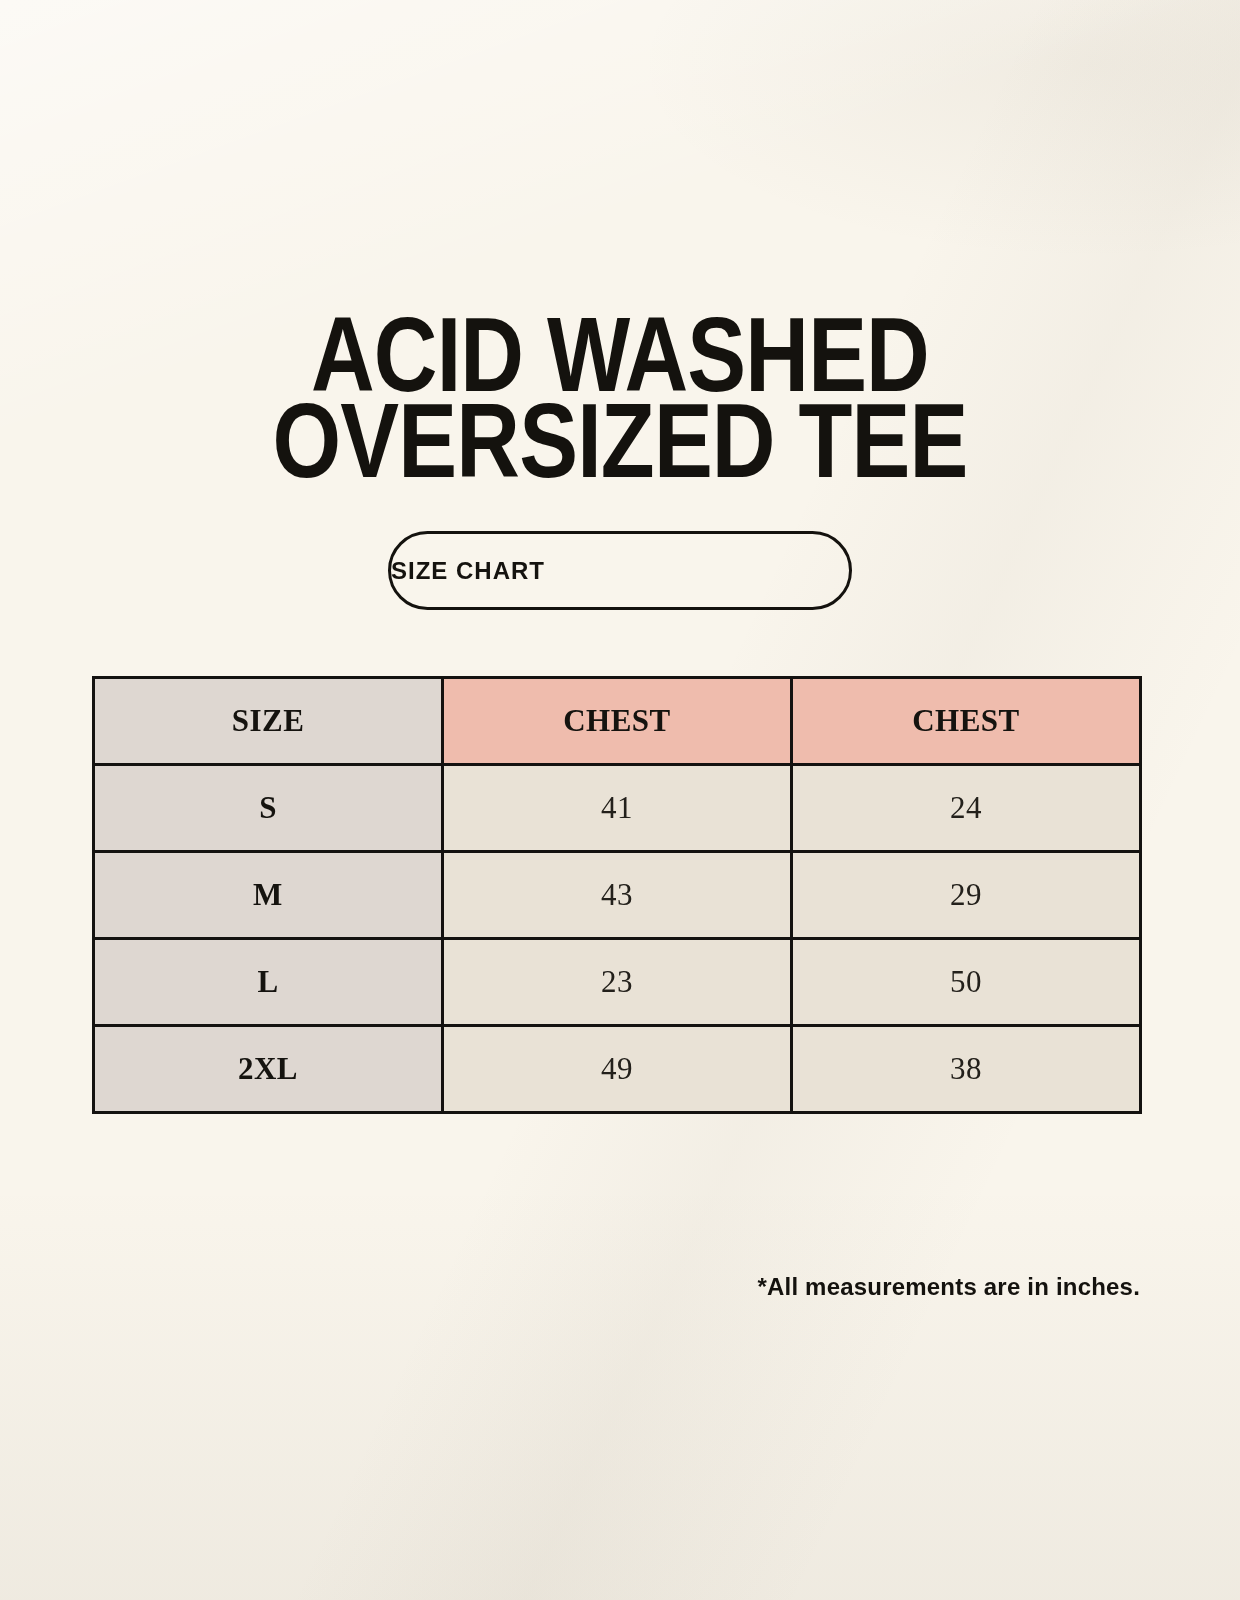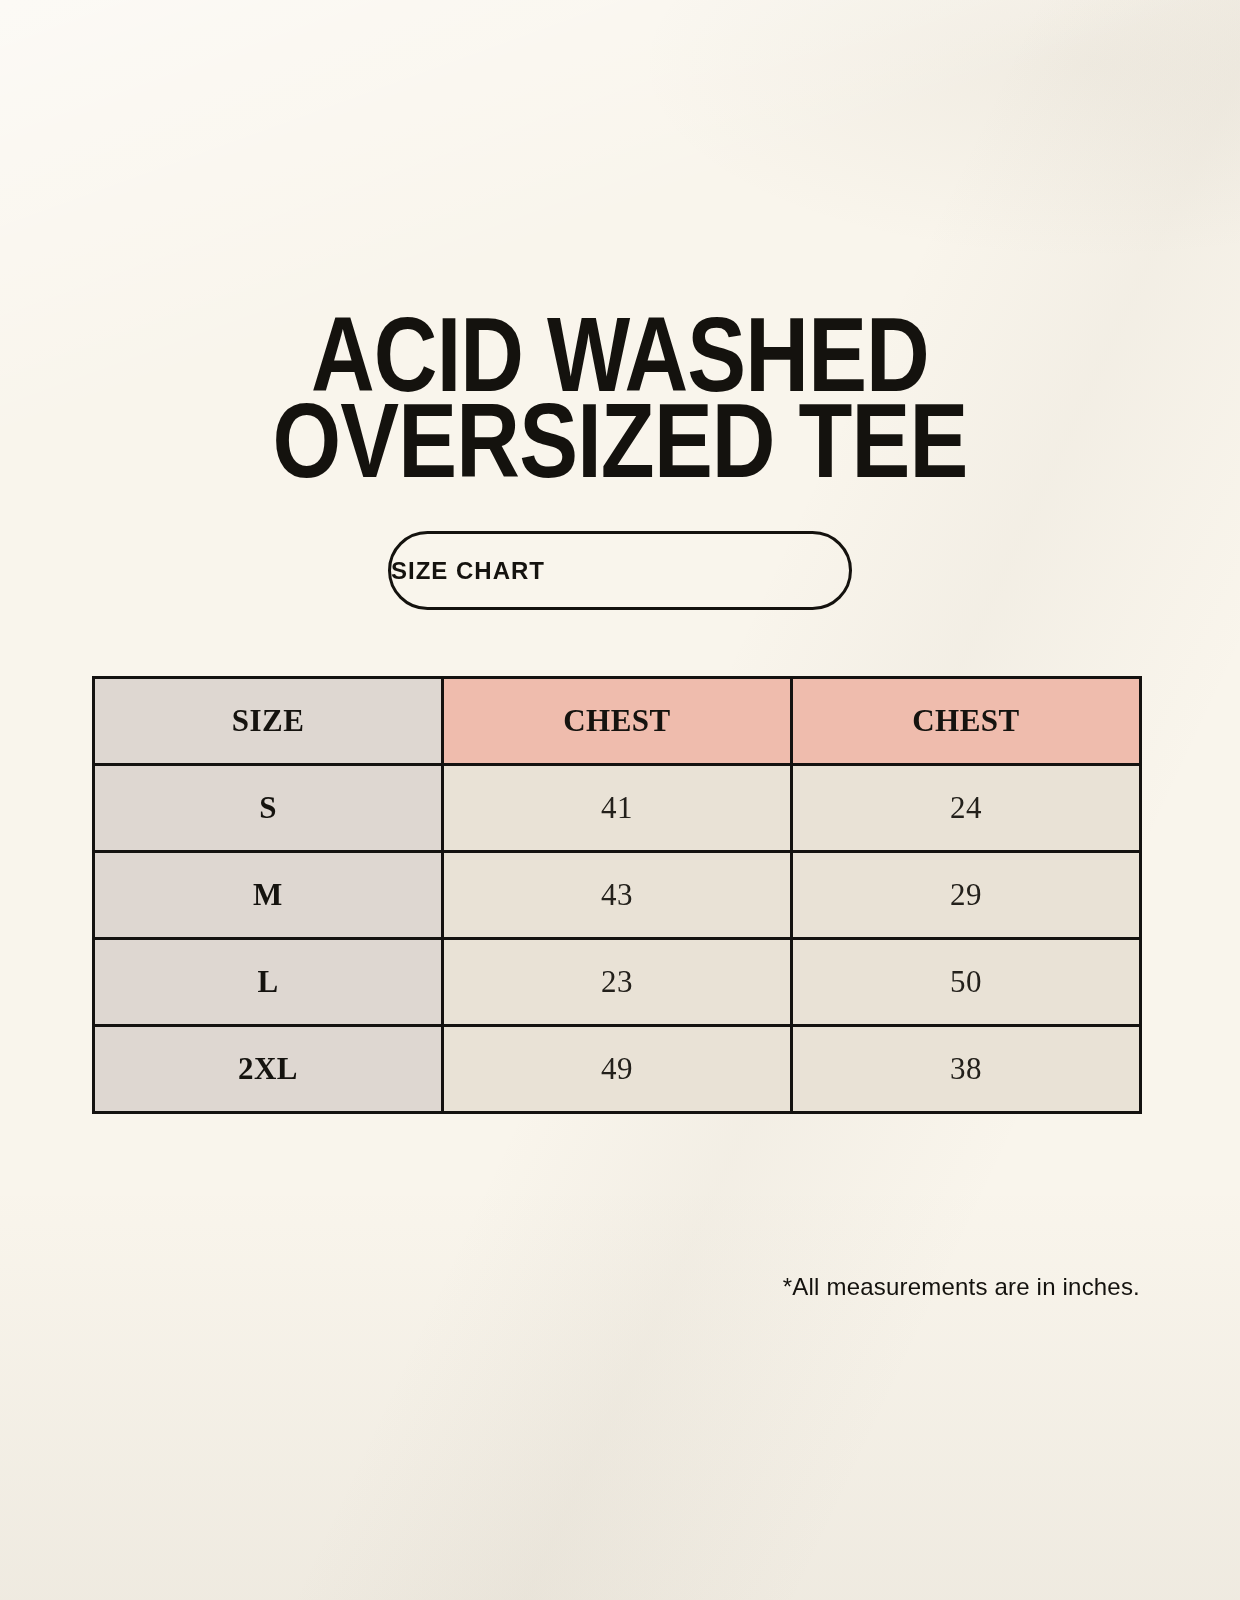--- a/index.html
+++ b/index.html
@@ -75,21 +75,21 @@
   th.col-meas   { background: #efbcad; font-weight: 700; }
   td.size-cell  { background: #ded7d1; font-weight: 700; }
   td.value-cell { background: #e9e2d6; font-weight: 400; color: #23201b; }
 
   .footnote {
     position: absolute;
     top: 1272px;
     right: 100px;
     font-size: 24px;
     line-height: 30px;
-    font-weight: 400;
+    font-weight: 700;
     letter-spacing: 0.2px;
     color: #14120e;
   }
 </style>
 </head>
 <body>
 
 <div class="canvas">
 
   <div class="title">

